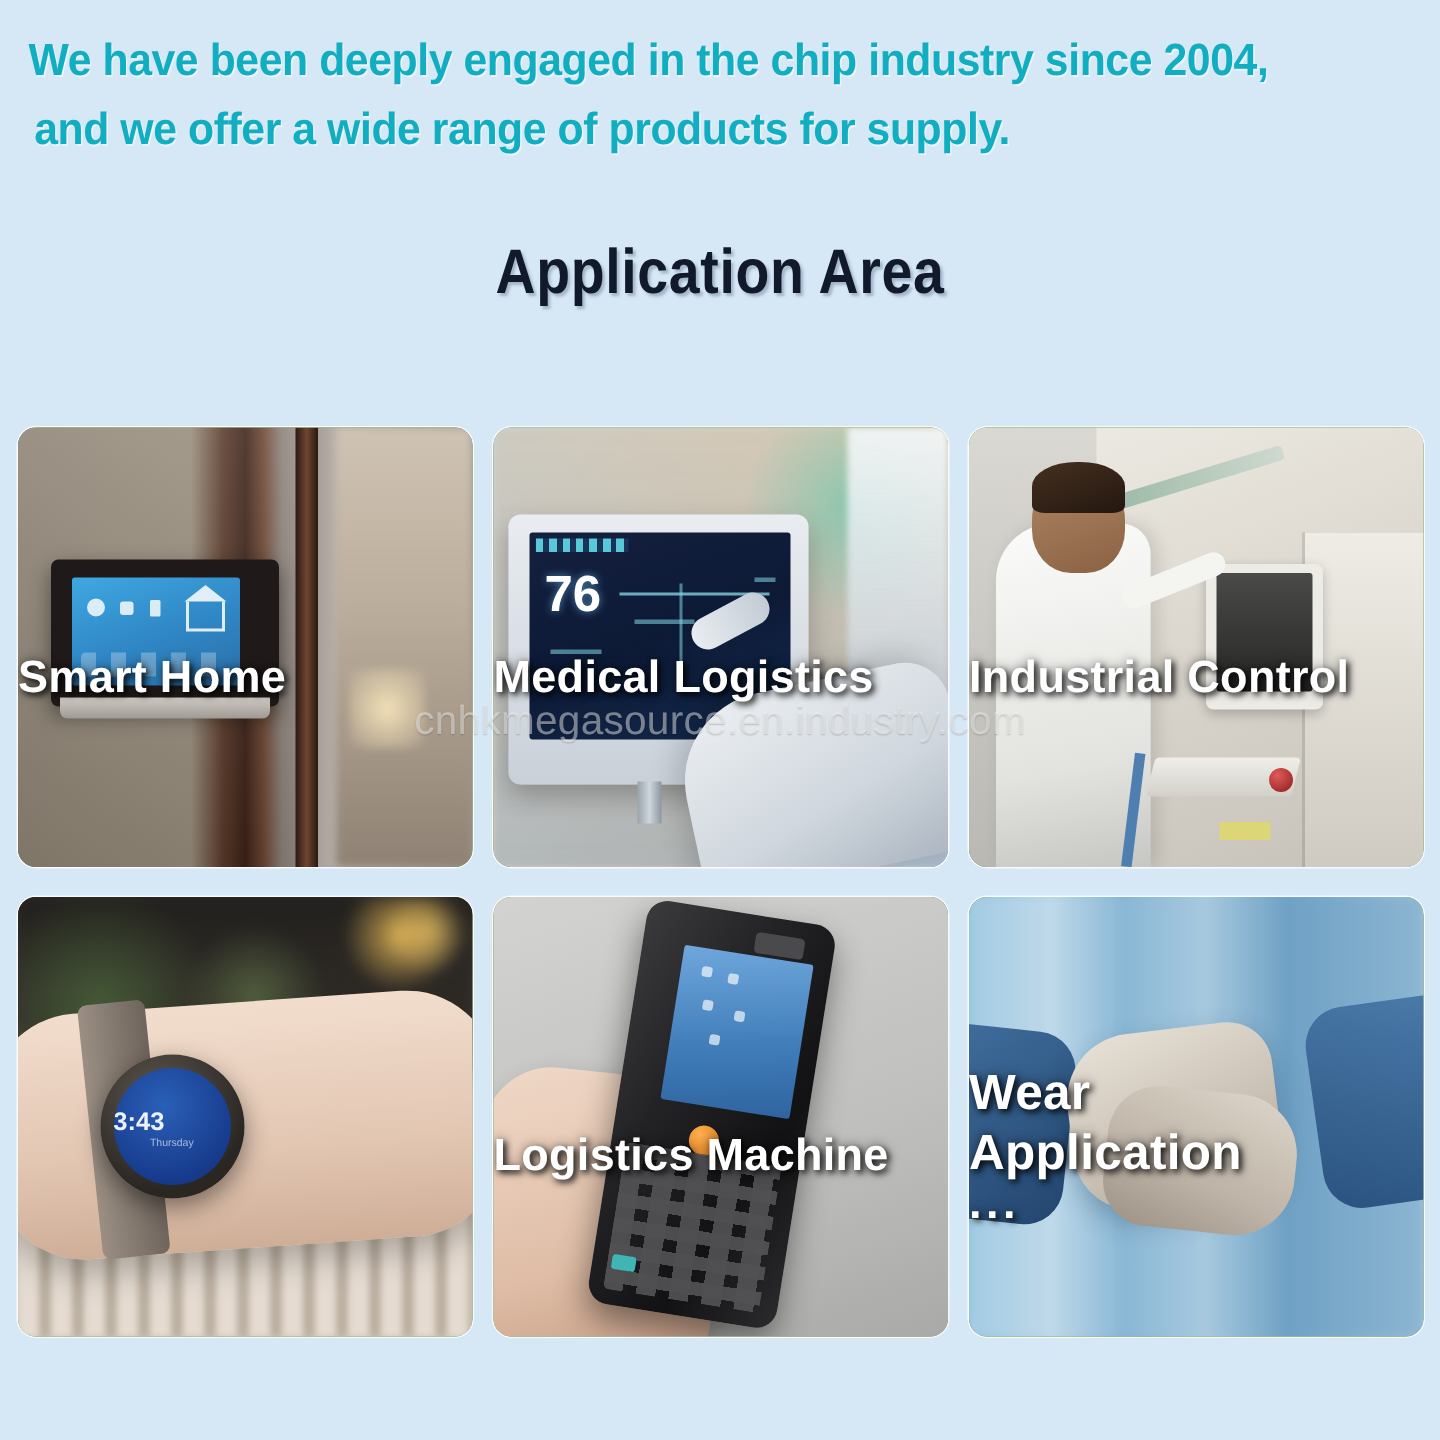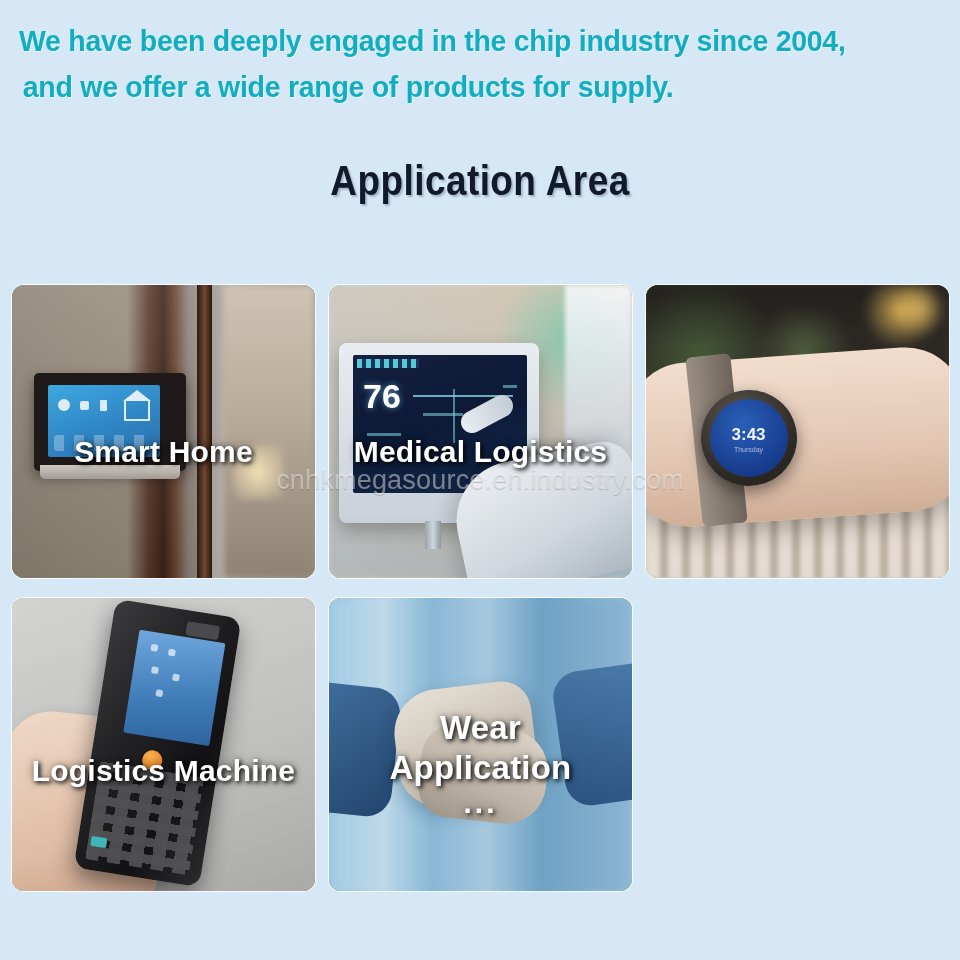--- a/index.html
+++ b/index.html
@@ -78,21 +78,20 @@
   }
   .card .photo {
     position: absolute;
     inset: 0;
     overflow: hidden;
   }
   .card .label {
     position: absolute;
     left: 0;
     width: 100%;
-    text-align: center;
     color: #ffffff;
     font-family: "Liberation Sans", sans-serif;
     font-weight: bold;
     font-size: 30px;
     line-height: 34px;
     letter-spacing: 0.2px;
     text-shadow: 2px 2px 4px rgba(0,0,0,0.85), 0 0 8px rgba(0,0,0,0.5);
     z-index: 6;
     pointer-events: none;
   }
@@ -312,21 +311,21 @@
     border-radius: 50%;
     background: radial-gradient(circle at 40% 30%, #5d5750, #2a2622 70%);
     box-shadow: 0 6px 16px rgba(0,0,0,0.45);
   }
   .ph-wear .watch .face {
     position:absolute; inset: 9px; border-radius: 50%;
     background: radial-gradient(circle at 42% 32%, #2a60b8, #16398a 75%);
     overflow: hidden;
   }
   .ph-wear .watch .time {
-    position:absolute; left:0; right:0; top: 26px; text-align:center;
+    position:absolute; left:0; right:0; top: 26px; 
     color: rgba(255,255,255,0.92); font-size: 17px; font-weight: bold;
     font-family: "Liberation Sans", sans-serif;
   }
   .ph-wear .watch .sub {
     position:absolute; left:0; right:0; top: 47px; text-align:center;
     color: rgba(255,255,255,0.6); font-size: 7px;
     font-family: "Liberation Sans", sans-serif;
   }
 
   
@@ -475,20 +474,39 @@
           <div class="tick" style="left:100px;top:34px;width:2px;height:54px;"></div>
         </div>
         <div class="stand"></div>
       </div>
       <div class="hand"></div>
       <div class="finger"></div>
     </div>
     <div class="label label-mid">Medical Logistics</div>
   </div>
 
+  <div class="card">
+    <div class="photo ph-ind">
+      <div class="machine"></div>
+      <div class="mach2"></div>
+      <div class="greenbar"></div>
+      <div class="crt">
+        <div class="g"></div>
+      </div>
+      <div class="person"></div>
+      <div class="head"></div>
+      <div class="hair"></div>
+      <div class="arm"></div>
+      <div class="keyboard"></div>
+      <div class="redknob"></div>
+      <div class="yellowtag"></div>
+      <div class="bluehose"></div>
+    </div>
+    <div class="label label-mid">Industrial Control</div>
+  </div>
 
   <div class="card">
     <div class="photo ph-wear">
       <div class="bokeh"></div>
       <div class="rail"></div>
       <div class="arm2"></div>
       <div class="strap"></div>
       <div class="watch">
         <div class="face">
           <div class="time">3:43</div>

